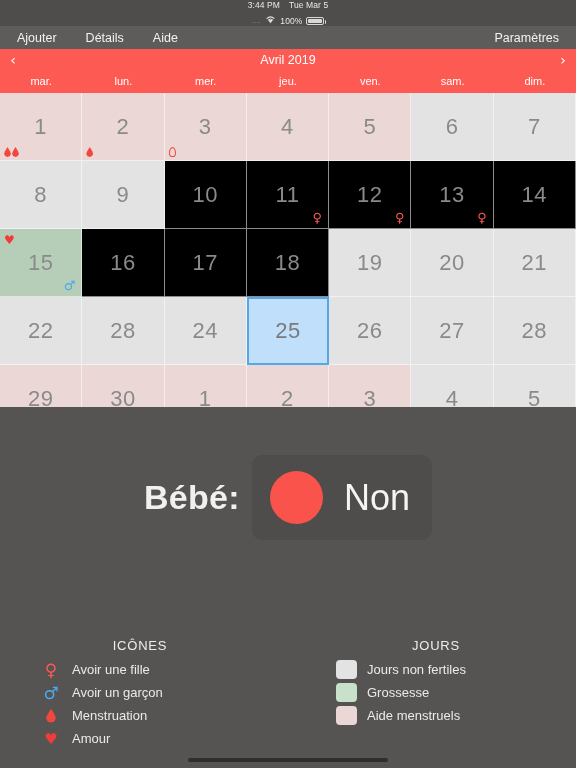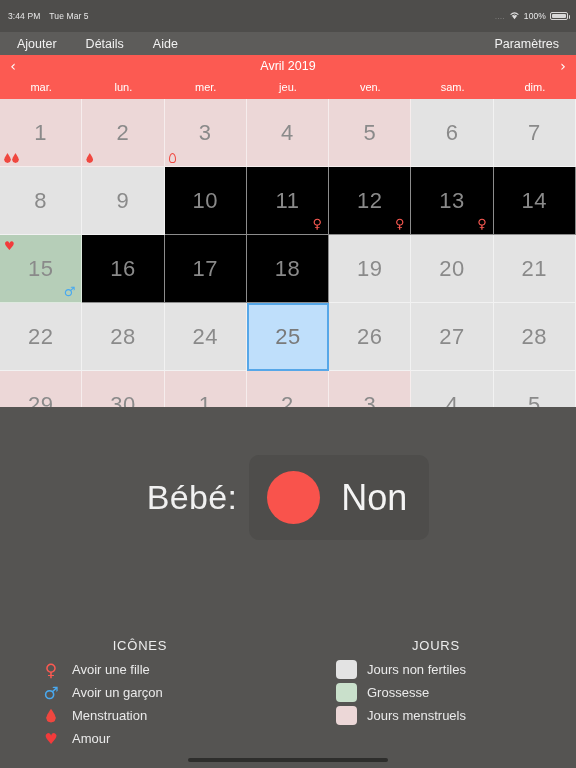--- a/index.html
+++ b/index.html
@@ -6,23 +6,23 @@
   html, body {
     width: 576px; height: 768px;
     font-family: "Liberation Sans", sans-serif;
     background: #555452;
     overflow: hidden;
   }
   #app { position: relative; width: 576px; height: 768px; }
 
   
   .statusbar {
-    height: 32px; background: #4e4d4b; color: #e8e8e8;
+    height: 26px; background: #4e4d4b; color: #e8e8e8;
     display: flex; align-items: center; justify-content: space-between;
-    padding: 0 8px; font-size: 8.5px; letter-spacing: .1px;
+    padding: 0 8px; font-size: 8.5px; letter-spacing: .1px; flex-direction: column;
   }
   .sb-left { display: flex; gap: 9px; align-items: center; }
   .sb-right { display: flex; gap: 4px; align-items: center; }
   .dots { letter-spacing: .5px; font-size: 7px; color: #9a9a98; }
   .wifi { font-size: 9px; line-height: 1; }
   .batt {
     width: 18px; height: 8px; border: 1px solid #d8d8d8; border-radius: 2px;
     position: relative; display: inline-block;
   }
   .batt::after {
@@ -120,21 +120,21 @@
     position: absolute; left: 0; right: 0; top: 407px; bottom: 0;
     background: #555452;
   }
 
   
   .baby-row {
     display: flex; align-items: center; justify-content: center;
     margin-top: 48px;
   }
   .baby-label {
-    font-size: 34px; color: #f0f0f0; font-weight: 400;
+    font-size: 34px; color: #f0f0f0; font-weight: 700;
     margin-right: 12px; letter-spacing: .3px;
   }
   .baby-pill {
     background: #4e4d4b; border-radius: 10px;
     display: flex; align-items: center; gap: 21px;
     padding: 16px 22px 16px 18px;
     cursor: pointer;
   }
   .baby-dot {
     width: 53px; height: 53px; border-radius: 50%;
@@ -404,21 +404,21 @@
             <div class="legend-item">
               <span class="swatch" style="background: rgb(227, 227, 227);"></span>
               <span>Jours non fertiles</span>
             </div>
             <div class="legend-item">
               <span class="swatch" style="background: rgb(201, 224, 203);"></span>
               <span>Grossesse</span>
             </div>
             <div class="legend-item">
               <span class="swatch" style="background: rgb(236, 215, 215);"></span>
-              <span>Jours menstruels</span>
+              <span>Aide menstruels</span>
             </div>
           </div>
       </div>
     </div>
 
     <div class="home-indicator"></div>
   </div>
 </div>
 
 </body></html>

